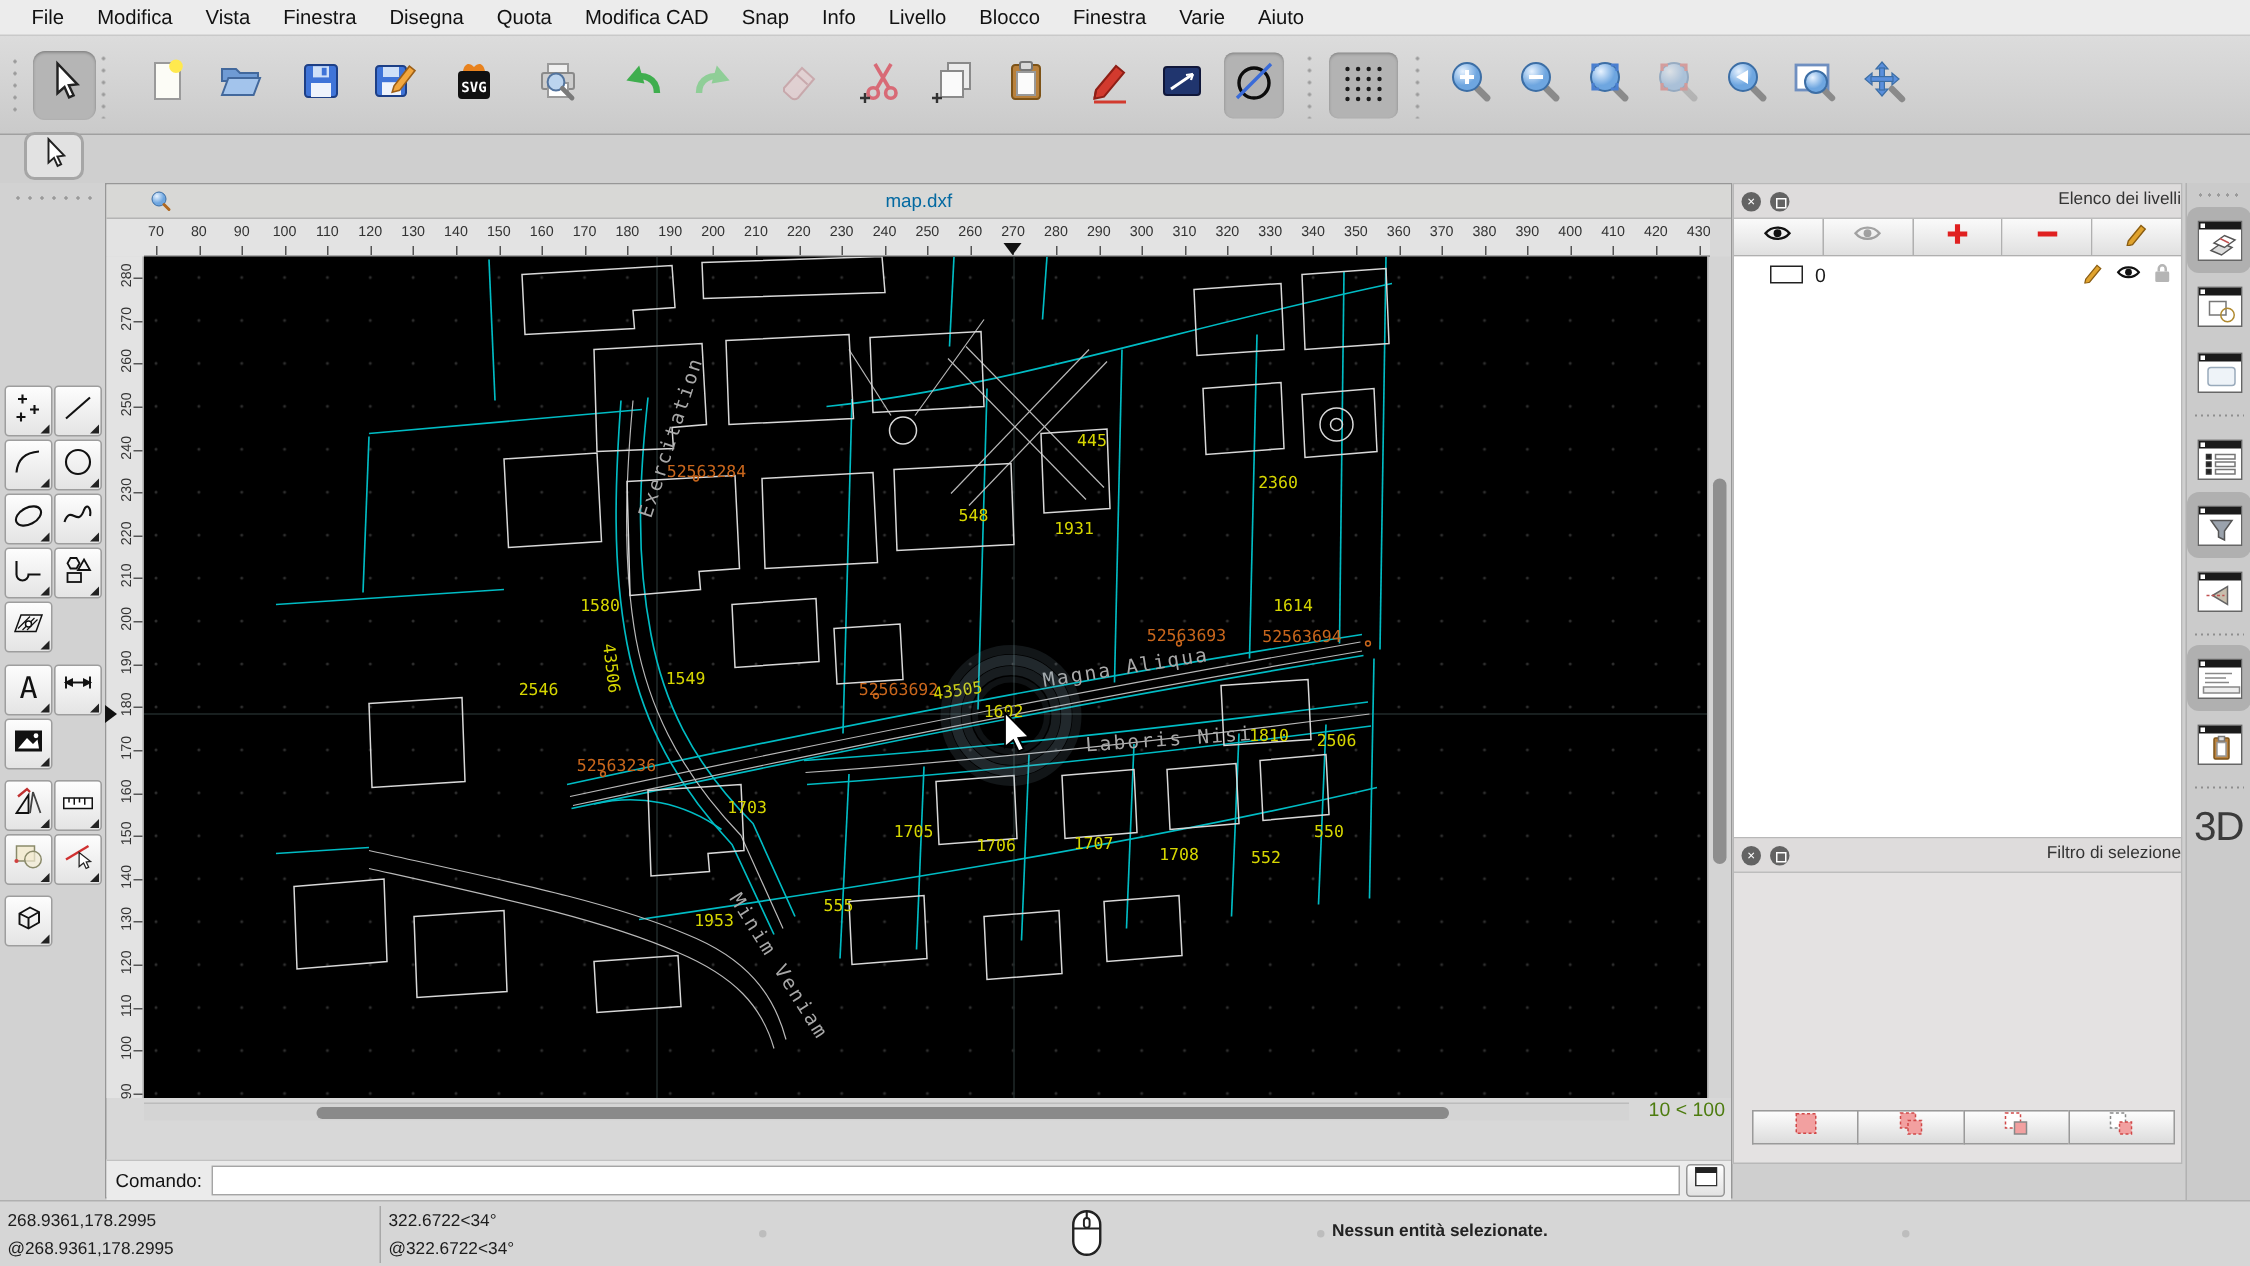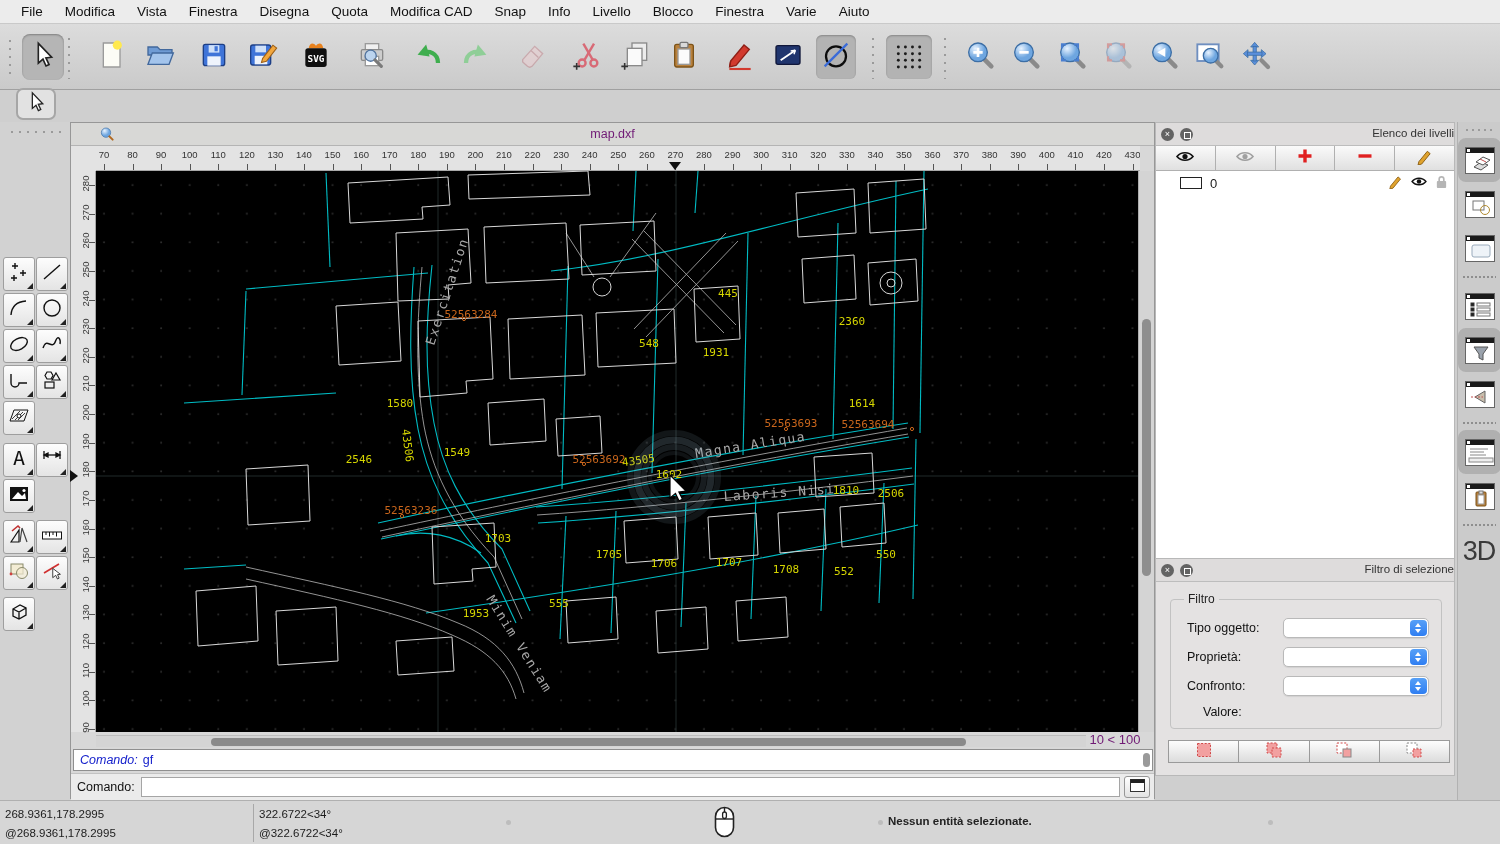--- a/index.html
+++ b/index.html
@@ -43,21 +43,21 @@
     display:flex; align-items:center; justify-content:center; }
   .pbtn svg { width:24px; height:24px; }
   .pbtn.sub::after { content:""; position:absolute; right:1px; bottom:1px;
     border-left:6px solid transparent; border-bottom:6px solid #222; }
   
   .docwin { position:absolute; left:70px; top:122px; width:1085px; height:677px;
     background:#d8d8d8; border:1px solid #979797; }
   .titlebar { position:absolute; left:0; top:0; width:100%; height:23px;
     background:#d8d8d6; border-bottom:1px solid #b4b4b4; }
   .titlebar .title { position:absolute; left:0; right:0; top:4px; text-align:center;
-    font-size:12.5px; color:#701a75; }
+    font-size:12.5px; color:#0369a1; }
   .titlebar .lens { position:absolute; left:28px; top:3px; }
   .hruler { position:absolute; left:25px; top:23px; width:1044px; height:25px;
     background:#e3e3e3; border-bottom:1px solid #a8a8a8; overflow:hidden; }
   .vruler { position:absolute; left:0; top:48px; width:25px; height:561px;
     background:#e3e3e3; border-right:1px solid #a8a8a8; overflow:visible; }
   .corner { position:absolute; left:0; top:23px; width:25px; height:25px; background:#e3e3e3; }
   .htick { position:absolute; bottom:0; width:1px; height:6px; background:#555; }
   .hnum { position:absolute; top:3px; width:30px; text-align:center; font-size:9.5px; color:#333; }
   .vtick { position:absolute; right:0; width:6px; height:1px; background:#555; }
   .vnum { position:absolute; left:3px; width:22px; font-size:9.5px; color:#333;
@@ -70,21 +70,21 @@
     background:#000; overflow:hidden; cursor:none; }
   .vscroll { position:absolute; right:0; top:48px; width:16px; height:561px;
     background:#d4d4d4; border-left:1px solid #aeaeae; }
   .vscroll .thumb { position:absolute; left:3px; top:148px; width:9px; height:257px;
     background:#8e8e8e; border-radius:5px; }
   .hscroll { position:absolute; left:25px; top:612px; width:990px; height:12px;
     background:#d4d4d4; border-top:1px solid #bcbcbc; }
   .hscroll .thumb { position:absolute; left:115px; top:2px; width:755px; height:8px;
     background:#8a8a8a; border-radius:4px; }
   .zoomind { position:absolute; right:4px; top:609px; width:70px; height:18px;
-    font-size:13px; color:#701a75; text-align:center; }
+    font-size:13px; color:#4d7c0f; text-align:right; }
   .history { position:absolute; left:2px; top:626px; width:1080px; height:22px;
     background:#fff; border:1px solid #8f8f8f; font-size:12.5px; padding:3px 6px; }
   .history .lbl { color:#1722cc; font-style:italic; }
   .history .cmd { color:#1722cc; margin-left:5px; }
   .history .thumb { position:absolute; right:2px; top:3px; width:7px; height:14px;
     background:#9a9a9a; border-radius:4px; }
   .cmdrow { position:absolute; left:0; top:650px; width:100%; height:27px;
     background:#ebebeb; border-top:1px solid #c2c2c2; display:flex; align-items:center; padding:0 4px; }
   .cmdrow label { font-size:12.5px; color:#111; margin:0 6px 0 2px; }
   .cmdrow input { flex:1; height:20px; border:1px solid #a5a5a5; background:#fff;
@@ -818,24 +818,20 @@
     </div>
 
     <div class="vscroll">
         <div class="thumb"></div>
       </div>
     <div class="hscroll">
         <div class="thumb"></div>
       </div>
     <div class="zoomind">10 &lt; 100</div>
 
-    <div class="history">
-      <span class="lbl">Comando:</span><span class="cmd">gf</span>
-      <div class="thumb"></div>
-    </div>
     <div class="cmdrow">
       <label>Comando:</label>
       <input type="text" value="" style="">
       <div class="winbtn">
         <span><svg width="15" height="13" viewBox="0 0 15 13">
               <rect x=".5" y=".5" width="14" height="12" fill="#fff" stroke="#333"></rect>
               <rect x=".5" y=".5" width="14" height="3.5" fill="#222"></rect>
             </svg></span>
       </div>
     </div>
@@ -894,44 +890,20 @@
             </svg></span>
       </div>
     </div>
   </div>
 
   <div class="dock" style="top:558px; height:218px;">
     <div class="dockhead">
       <div class="cbtn close">×</div>
       <div class="cbtn float"></div>
       <span class="title">Filtro di selezione</span>
-    </div>
-    <div class="filterbody">
-      <div class="grouplbl">Filtro</div>
-      <div class="groupbox">
-        <div class="frow">
-          <label>Tipo oggetto:</label>
-          <div class="combo">
-              <div class="step"></div>
-            </div>
-        </div>
-        <div class="frow">
-          <label>Proprietà:</label>
-          <div class="combo">
-              <div class="step"></div>
-            </div>
-        </div>
-        <div class="frow">
-          <label>Confronto:</label>
-          <div class="combo">
-              <div class="step"></div>
-            </div>
-        </div>
-        <div class="valrow">Valore:</div>
-      </div>
     </div>
   </div>
 
   <div class="fbtns">
     <div class="fbtn">
         <span><svg width="18" height="18" viewBox="0 0 18 18">
             <rect x="2.5" y="2.5" width="13" height="13" fill="#f2a0a0" stroke="#d04848" stroke-dasharray="2 1.6"></rect>
           </svg></span>
       </div>
     <div class="fbtn">

